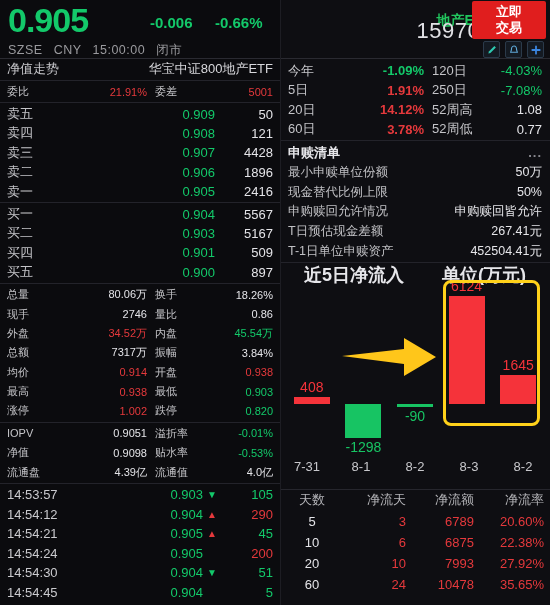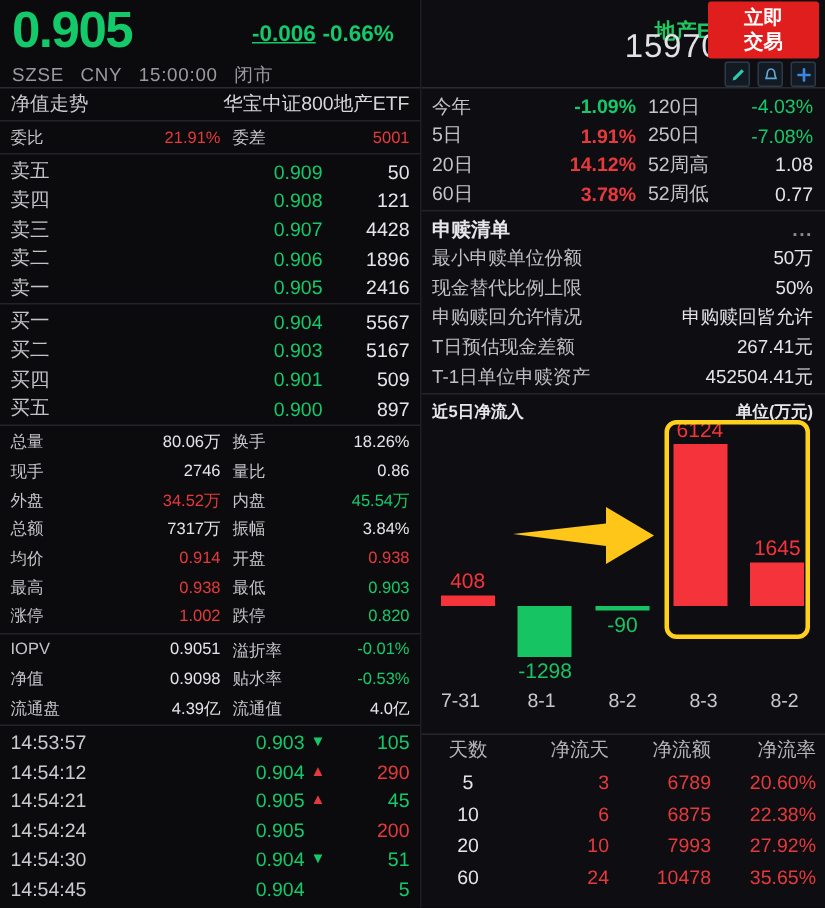--- a/index.html
+++ b/index.html
@@ -9,21 +9,21 @@
     color:#d8d8d8;
     -webkit-font-smoothing:antialiased;
   }
   .app{position:relative;width:550px;height:605px;display:flex;background:#0c0c0f;}
   .left{width:280px;height:605px;position:relative;background:#0b0b0e;}
   .right{width:270px;height:605px;position:relative;background:#0e0e12;}
 
   
   .header{height:58px;position:relative;background:#0b0b0e;}
   .price{position:absolute;left:8px;top:1px;font-size:34px;font-weight:bold;color:#13c96a;letter-spacing:-1px;}
-  .chg{position:absolute;left:168px;top:14px;font-size:15px;font-weight:bold;color:#13c96a;text-decoration:underline;}
+  .chg{position:absolute;left:150px;top:14px;font-size:15px;font-weight:bold;color:#13c96a;}
   .chgp{position:absolute;left:215px;top:14px;font-size:15px;font-weight:bold;color:#13c96a;}
   .metarow{position:absolute;left:8px;top:42px;font-size:12.5px;color:#9a9a9e;letter-spacing:.5px;}
   .metarow span{margin-right:7px;}
   .hdr-right{position:absolute;right:0;top:0;width:270px;height:58px;}
   .etfname{position:absolute;right:59px;top:12px;font-size:14px;color:#22c55e;font-weight:bold;}
   .etfcode{position:absolute;right:57px;top:18px;font-size:22px;color:#e2e2e6;font-weight:normal;letter-spacing:.5px;}
   .tradebtn{position:absolute;right:4px;top:1px;width:74px;height:38px;background:#e01e1e;border-radius:2px;
             display:flex;flex-direction:column;align-items:center;justify-content:center;line-height:16px;}
   .tradebtn span{font-size:13px;color:#fff;font-weight:bold;}
   .mini-icons{position:absolute;right:6px;top:41px;display:flex;gap:5px;}
@@ -70,21 +70,21 @@
   .perfrow .d{flex:0 0 62px;text-align:right;}
 
   .secthead{display:flex;align-items:center;height:21px;padding:0 8px;font-size:13px;font-weight:bold;color:#e6e6ea;box-sizing:border-box;}
   .secthead .dots{margin-left:auto;color:#8a8a90;letter-spacing:1px;font-weight:bold;}
   .kv{display:flex;align-items:center;height:19.6px;padding:0 8px;font-size:12.5px;box-sizing:border-box;}
   .kv .k{color:#c0c0c4;}
   .kv .v{margin-left:auto;color:#e4e4e8;}
 
   
   .chartsec{position:relative;height:225px;}
-  .chart-head{display:flex;align-items:center;height:22px;padding:0 8px;font-size:11px;font-weight:bold;box-sizing:border-box;}
+  .chart-head{display:flex;align-items:center;height:22px;padding:0 24px;font-size:18px;font-weight:bold;box-sizing:border-box;}
   .chart-head .t{color:#e6e6ea;}
   .chart-head .u{margin-left:auto;color:#e6e6ea;}
   .plot{position:relative;height:170px;margin:0 6px;}
   .bar{position:absolute;}
   .blab{position:absolute;font-size:14px;font-weight:normal;white-space:nowrap;}
   .hl{position:absolute;border:3px solid #ffd11a;border-radius:8px;box-sizing:border-box;}
   .arrow{position:absolute;}
   .xaxis{display:flex;height:22px;align-items:center;}
   .xaxis div{flex:1;text-align:center;font-size:13px;color:#c8c8cc;}
 

